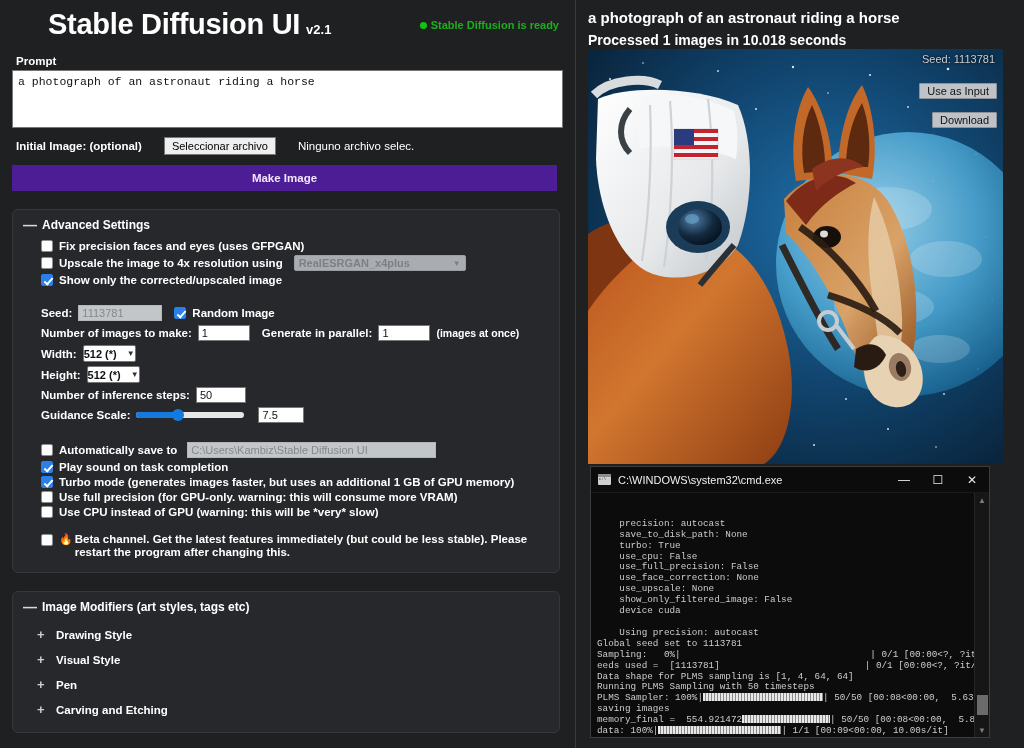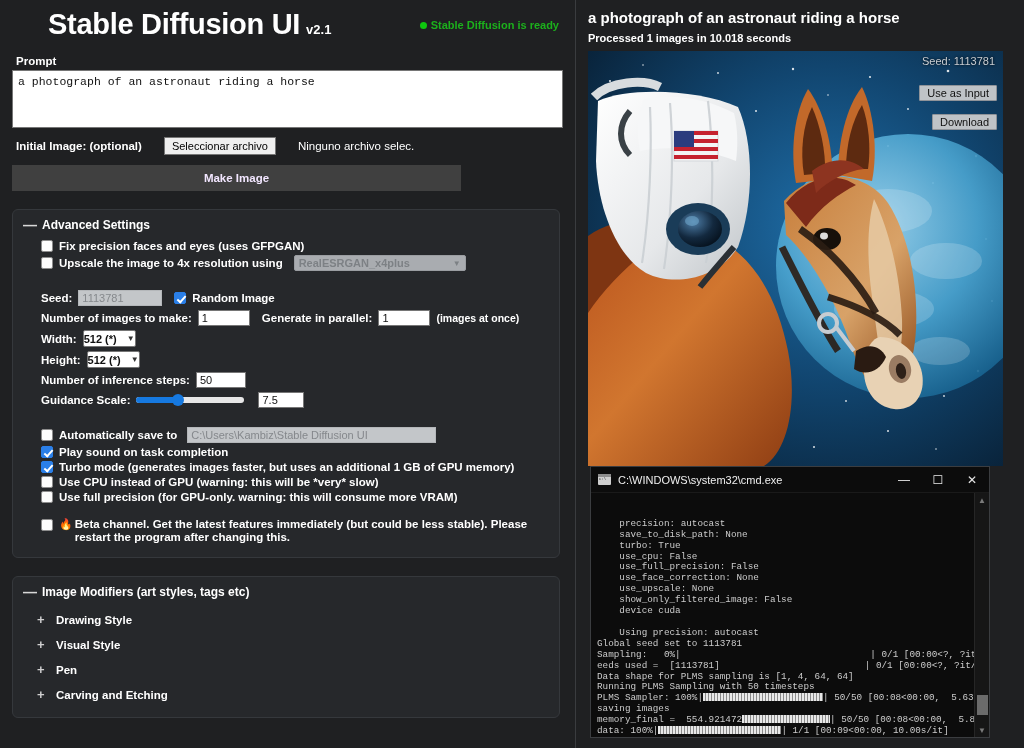--- a/index.html
+++ b/index.html
@@ -71,22 +71,22 @@
   .file-btn {
     background: #efefef; color: #000;
     border: 1px solid #767676;
     font-size: 11px; padding: 2px 7px;
     font-family: "Liberation Sans", sans-serif;
     cursor: default;
   }
   .file-none { color: #fff; font-size: 11.5px; }
   #make-image-btn {
     margin-top: 10px;
-    width: 449px; height: 26px;
-    background: #404040; color: #f2e6ff;
+    width: 545px; height: 26px;
+    background: #4c1d95; color: #f2e6ff;
     border: none;
     font-size: 11.5px; font-weight: bold;
     font-family: "Liberation Sans", sans-serif;
     cursor: pointer;
     display:block;
   }
 
   
   .panel {
     margin-top: 18px;
@@ -182,22 +182,22 @@
     width: 447px; height: 748px;
     background: #1f2022;
     padding: 6px 10px 0 12px;
     position: relative;
   }
   #result-title {
     color: #ffffff; font-size: 15px; font-weight: bold;
     margin: 3px 0 6px 0;
   }
   #result-status {
-    color: #ffffff; font-size: 11px; font-weight: bold;
-    margin-bottom: 7px;
+    color: #ffffff; font-size: 14px; font-weight: bold;
+    margin-bottom: 1px;
   }
   #img-frame {
     position: relative;
     width: 415px; height: 415px;
     overflow: hidden;
     background: #0a1828;
   }
   #img-frame svg { display:block; }
   .img-overlay-btn {
     position: absolute; right: 6px;
@@ -330,20 +330,24 @@
 
         <div class="chk-row">
           <span class="cb"></span>
           <span>Upscale the image to 4x resolution using</span>
           <span class="sel-disabled">
             <span>RealESRGAN_x4plus</span>
             <span class="caret">▼</span>
           </span>
         </div>
 
+        <div class="chk-row">
+          <span class="cb checked"></span>
+          <span>Show only the corrected/upscaled image</span>
+        </div>
 
         <div class="spacer"></div>
 
         <div class="inline-row">
           <span>Seed:</span>
           <input class="txt grey" style="width: 84px;" readonly="" value="1113781">
           <span class="cb checked" style="margin-left:6px"></span>
           <span>Random Image</span>
         </div>
 
@@ -398,26 +402,26 @@
           <span>Play sound on task completion</span>
         </div>
 
         <div class="chk-row">
           <span class="cb checked"></span>
           <span>Turbo mode (generates images faster, but uses an additional 1 GB of GPU memory)</span>
         </div>
 
         <div class="chk-row">
           <span class="cb"></span>
+          <span>Use full precision (for GPU-only. warning: this will consume more VRAM)</span>
+        </div>
+
+        <div class="chk-row">
+          <span class="cb"></span>
           <span>Use CPU instead of GPU (warning: this will be *very* slow)</span>
-        </div>
-
-        <div class="chk-row">
-          <span class="cb"></span>
-          <span>Use full precision (for GPU-only. warning: this will consume more VRAM)</span>
         </div>
 
         <div class="spacer" style="height:9px"></div>
 
         <div class="chk-row" style="align-items:flex-start;line-height:13px">
           <span class="cb" style="margin-top:1px"></span>
           <span style="font-size:11px">🔥</span>
           <span style="margin-left:-4px;max-width:490px;display:inline-block">Beta channel. Get the latest features immediately (but could be less stable). Please restart the program after changing this.</span>
         </div>
 

